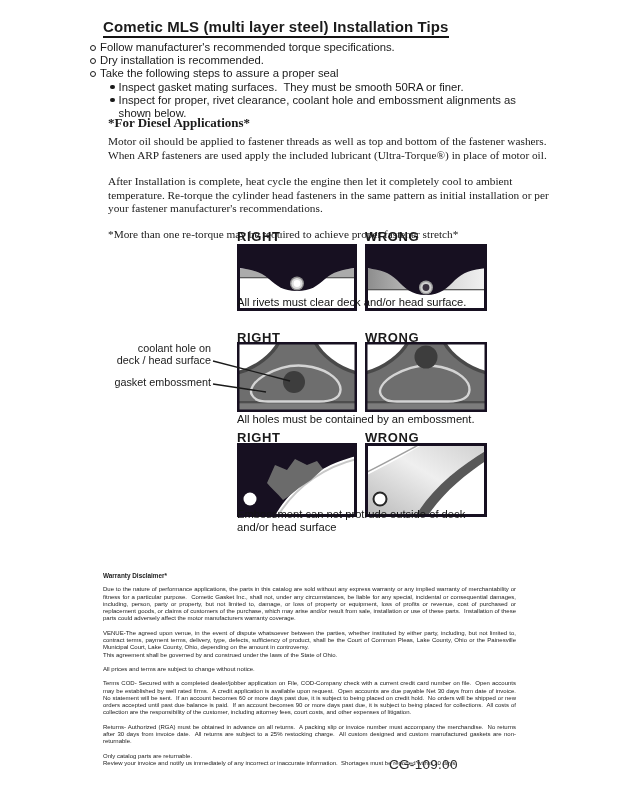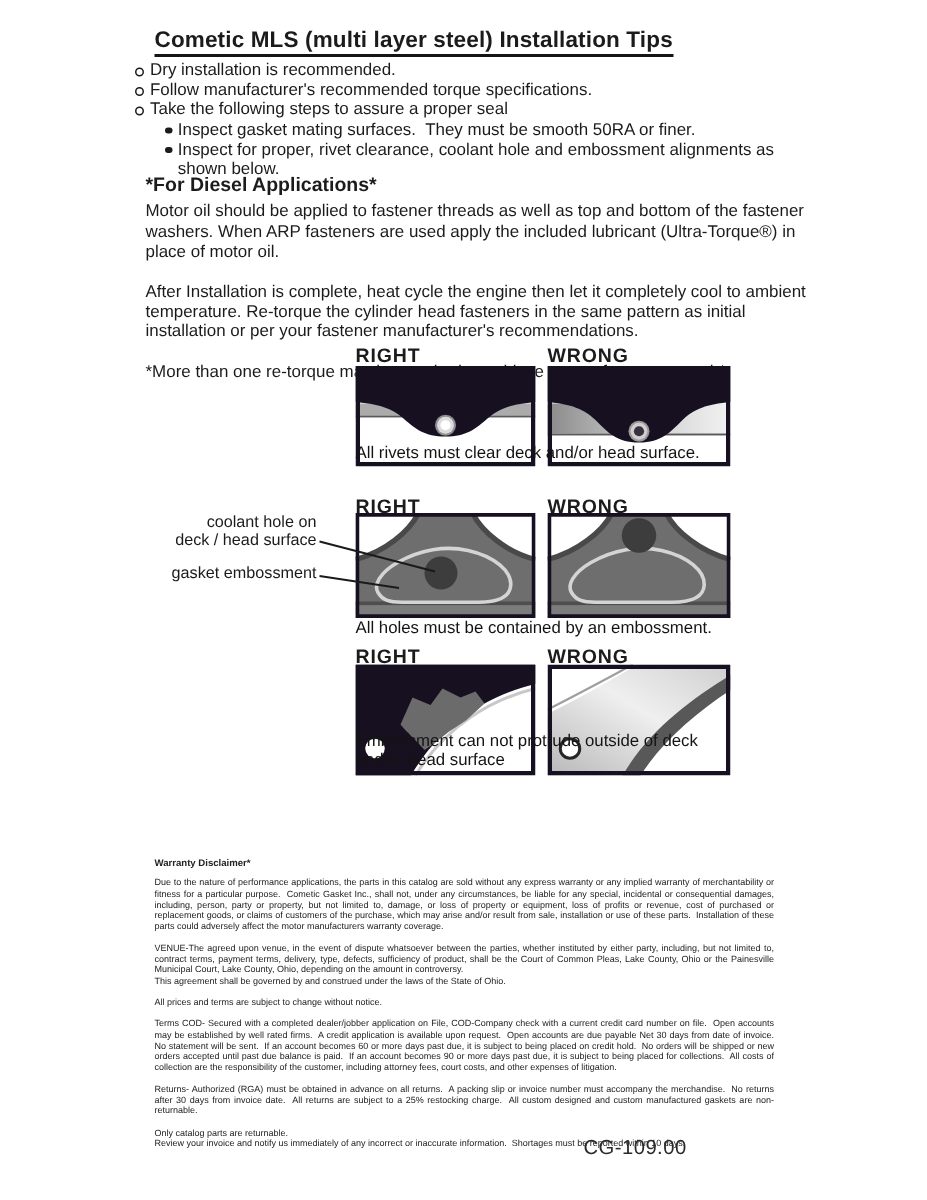--- a/index.html
+++ b/index.html
@@ -19,21 +19,21 @@
   .ring{
     flex:0 0 auto;width:4px;height:4px;border:1px solid #1b1b1b;border-radius:50%;
     margin:4px 4px 0 0;
   }
   .sub{margin-left:20px;}
   .dot{
     flex:0 0 auto;width:4.5px;height:4.5px;background:#1b1b1b;border-radius:50%;
     margin:4px 4px 0 0;
   }
   
-  .diesel{position:absolute;left:97px;top:116px;width:452px;font-size:11.3px;line-height:13.4px;}
+  .diesel{position:absolute;left:108px;top:116px;width:452px;font-size:11.3px;line-height:13.4px;font-family:Liberation Serif, serif;}
   .diesel h2{font-size:13px;font-weight:bold;margin:0 0 6px 0;}
   .diesel p{margin:0 0 13px 0;}
   
   .dlabel{
     position:absolute;text-align:left;font-size:13px;font-weight:bold;
     letter-spacing:.6px;color:#1b1b1b;
   }
   .dcaption{position:absolute;font-size:11.2px;line-height:12.5px;color:#141414;}
   .dbox{position:absolute;}
   .dbox svg{display:block;}
@@ -54,25 +54,25 @@
 </head>
 <body>
 
 <div class="page">
 
   <div class="title txt">Cometic MLS (multi layer steel) Installation Tips</div>
 
   <div class="tips">
     <div class="tip">
       <span class="ring"></span>
-      <span class="txt">Dry installation is recommended.</span>
+      <span class="txt">Follow manufacturer's recommended torque specifications.</span>
     </div>
     <div class="tip">
       <span class="ring"></span>
-      <span class="txt">Follow manufacturer's recommended torque specifications.</span>
+      <span class="txt">Dry installation is recommended.</span>
     </div>
     <div class="tip">
       <span class="ring"></span>
       <span class="txt">Take the following steps to assure a proper seal</span>
     </div>
     <div class="tip sub">
       <span class="dot"></span>
       <span class="txt">Inspect gasket mating surfaces.  They must be smooth 50RA or finer.</span>
     </div>
     <div class="tip sub">
@@ -184,21 +184,21 @@
         </linearGradient>
       </defs>
       <rect x="0" y="0" width="122" height="74" fill="#ffffff"></rect>
       <path d="M0,30 C22,19 42,8 57,0" stroke="#9f9f9f" stroke-width="1.5" fill="none"></path>
       <path d="M0,33 C24,21 45,9 60,0 H122 V7 C94,24 66,46 50,74 H0 Z" fill="url(#gr3w)"></path>
       <path d="M50,74 C66,46 94,24 122,7 V17 C98,33 76,52 62,74 Z" fill="#585858"></path>
       <circle cx="15" cy="56" r="6.5" fill="#ffffff" stroke="#262626" stroke-width="2"></circle>
       <rect x="1.5" y="1.5" width="119" height="71" fill="none" stroke="#171021" stroke-width="3"></rect>
     </svg>
   </div>
-  <div class="dcaption txt" style="left:237px;top:488px;width:280px;">Embossment can not protrude outside of deck
+  <div class="dcaption txt" style="left:237px;top:508px;width:280px;">Embossment can not protrude outside of deck
 and/or head surface</div>
 
   <svg class="leaders" width="618" height="800" viewBox="0 0 618 800">
     <line x1="213" y1="361" x2="290" y2="381" stroke="#1a1a1a" stroke-width="1.3"></line>
     <line x1="213" y1="384" x2="266" y2="392" stroke="#1a1a1a" stroke-width="1.3"></line>
   </svg>
 
   <div class="warranty">
     <h3 class="txt">Warranty Disclaimer*</h3>
     <p class="txt">Due to the nature of performance applications, the parts in this catalog are sold without any express warranty or any implied warranty of merchantability or fitness for a particular purpose.  Cometic Gasket Inc., shall not, under any circumstances, be liable for any special, incidental or consequential damages, including, person, party or property, but not limited to, damage, or loss of property or equipment, loss of profits or revenue, cost of purchased or replacement goods, or claims of customers of the purchase, which may arise and/or result from sale, installation or use of these parts.  Installation of these parts could adversely affect the motor manufacturers warranty coverage.</p>

